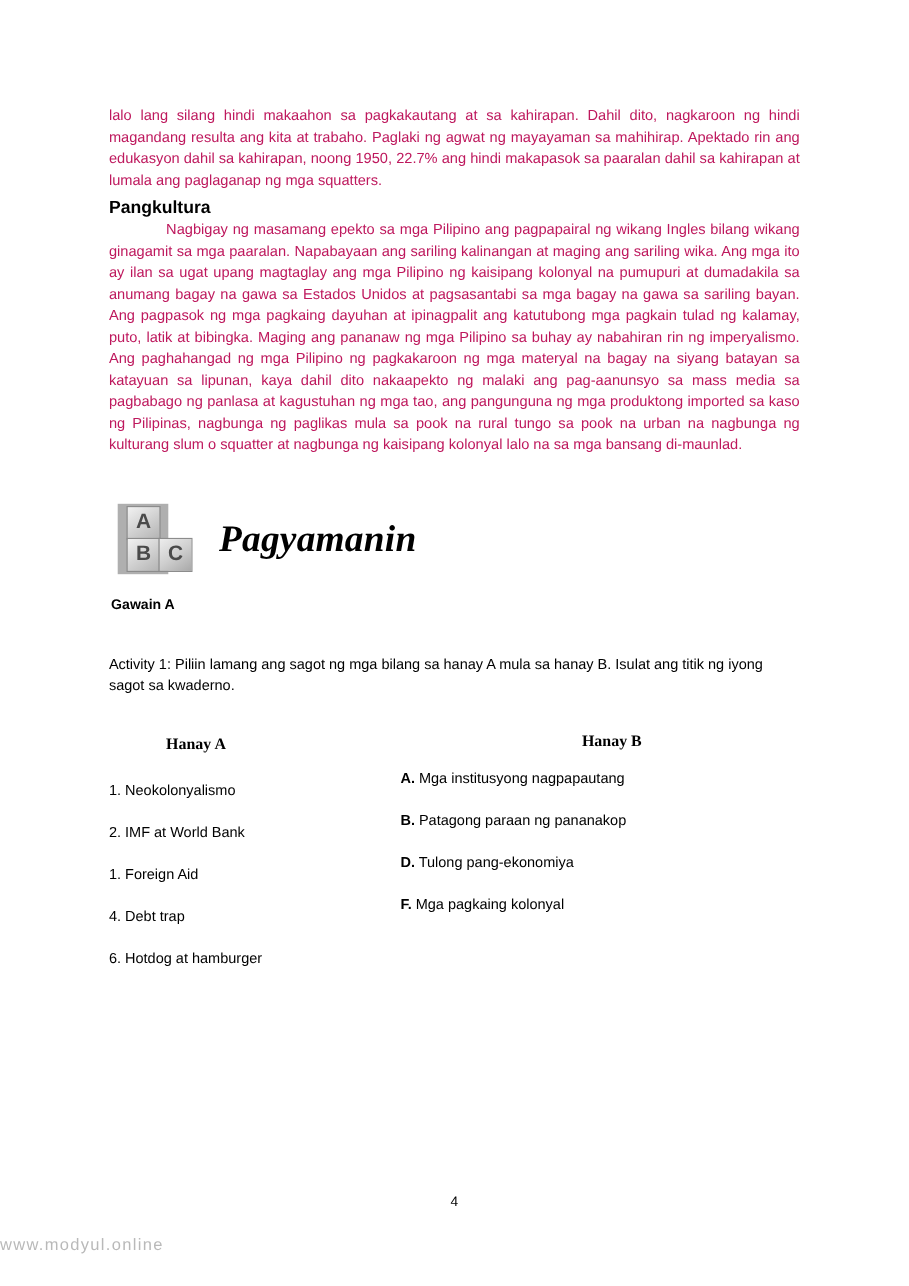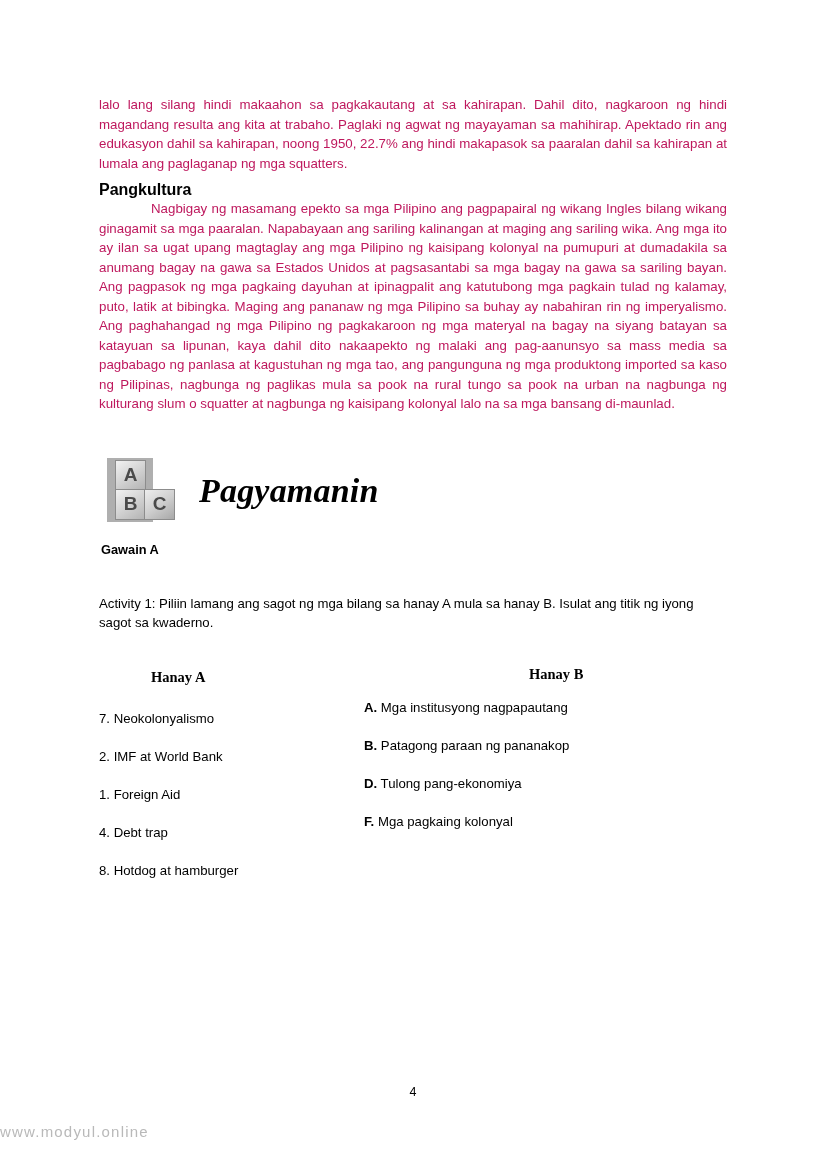--- a/index.html
+++ b/index.html
@@ -193,25 +193,25 @@
 
     <div class="activity">Activity 1: Piliin lamang ang sagot ng mga bilang sa hanay A mula sa hanay B. Isulat ang titik ng iyong sagot sa kwaderno.</div>
 
     <div class="match">
 
       <div class="col-a-head">Hanay A</div>
 
       <div class="col-b-head">Hanay B</div>
 
       <div class="col-a-list">
-        <div class="item">7. Neokolonyalismo</div>
+        <div class="item">1. Neokolonyalismo</div>
         <div class="item">2. IMF at World Bank</div>
         <div class="item">1. Foreign Aid</div>
         <div class="item">4. Debt trap</div>
-        <div class="item">8. Hotdog at hamburger</div>
+        <div class="item">6. Hotdog at hamburger</div>
       </div>
 
       <div class="col-b-list">
         <div class="item">
           <span class="ltr">A.</span><span> Mga institusyong nagpapautang</span>
         </div>
         <div class="item">
           <span class="ltr">B.</span><span> Patagong paraan ng pananakop</span>
         </div>
         <div class="item">

